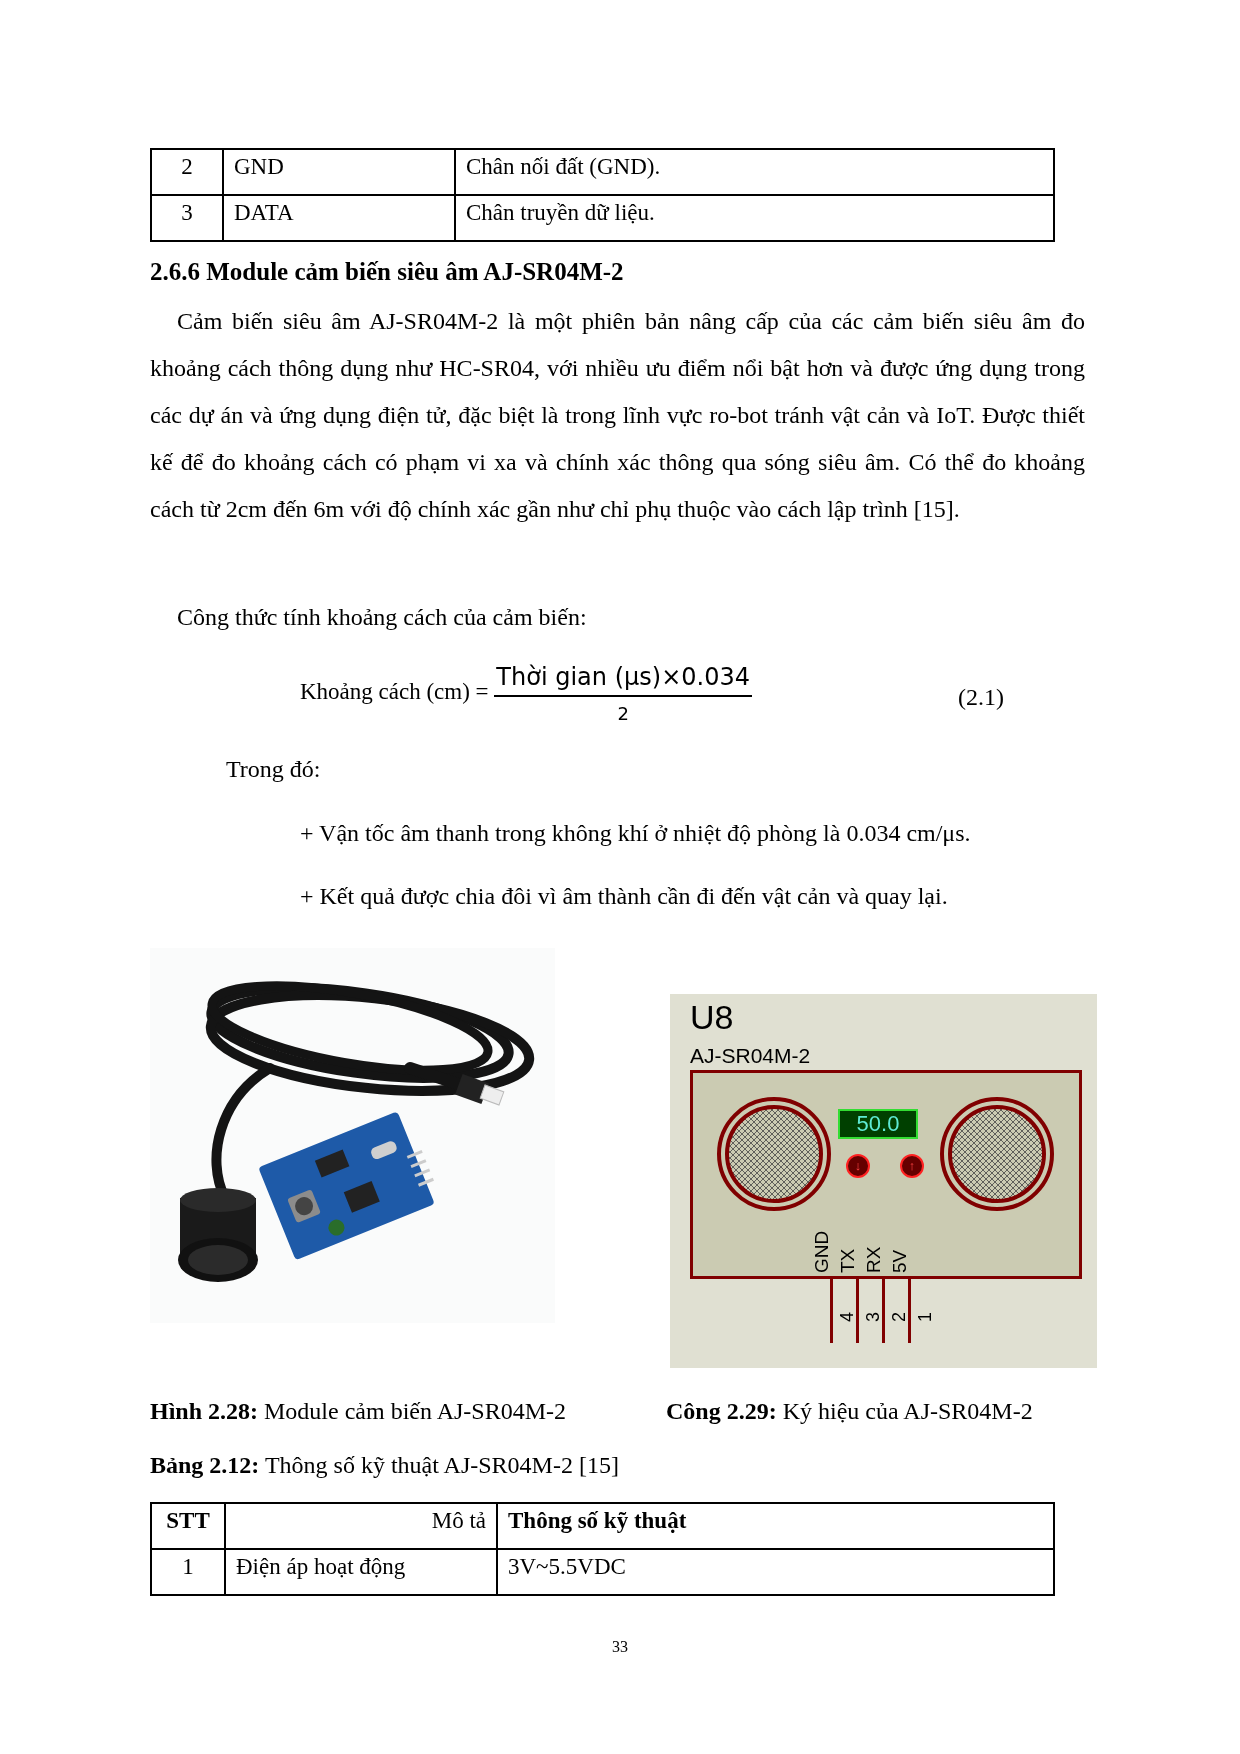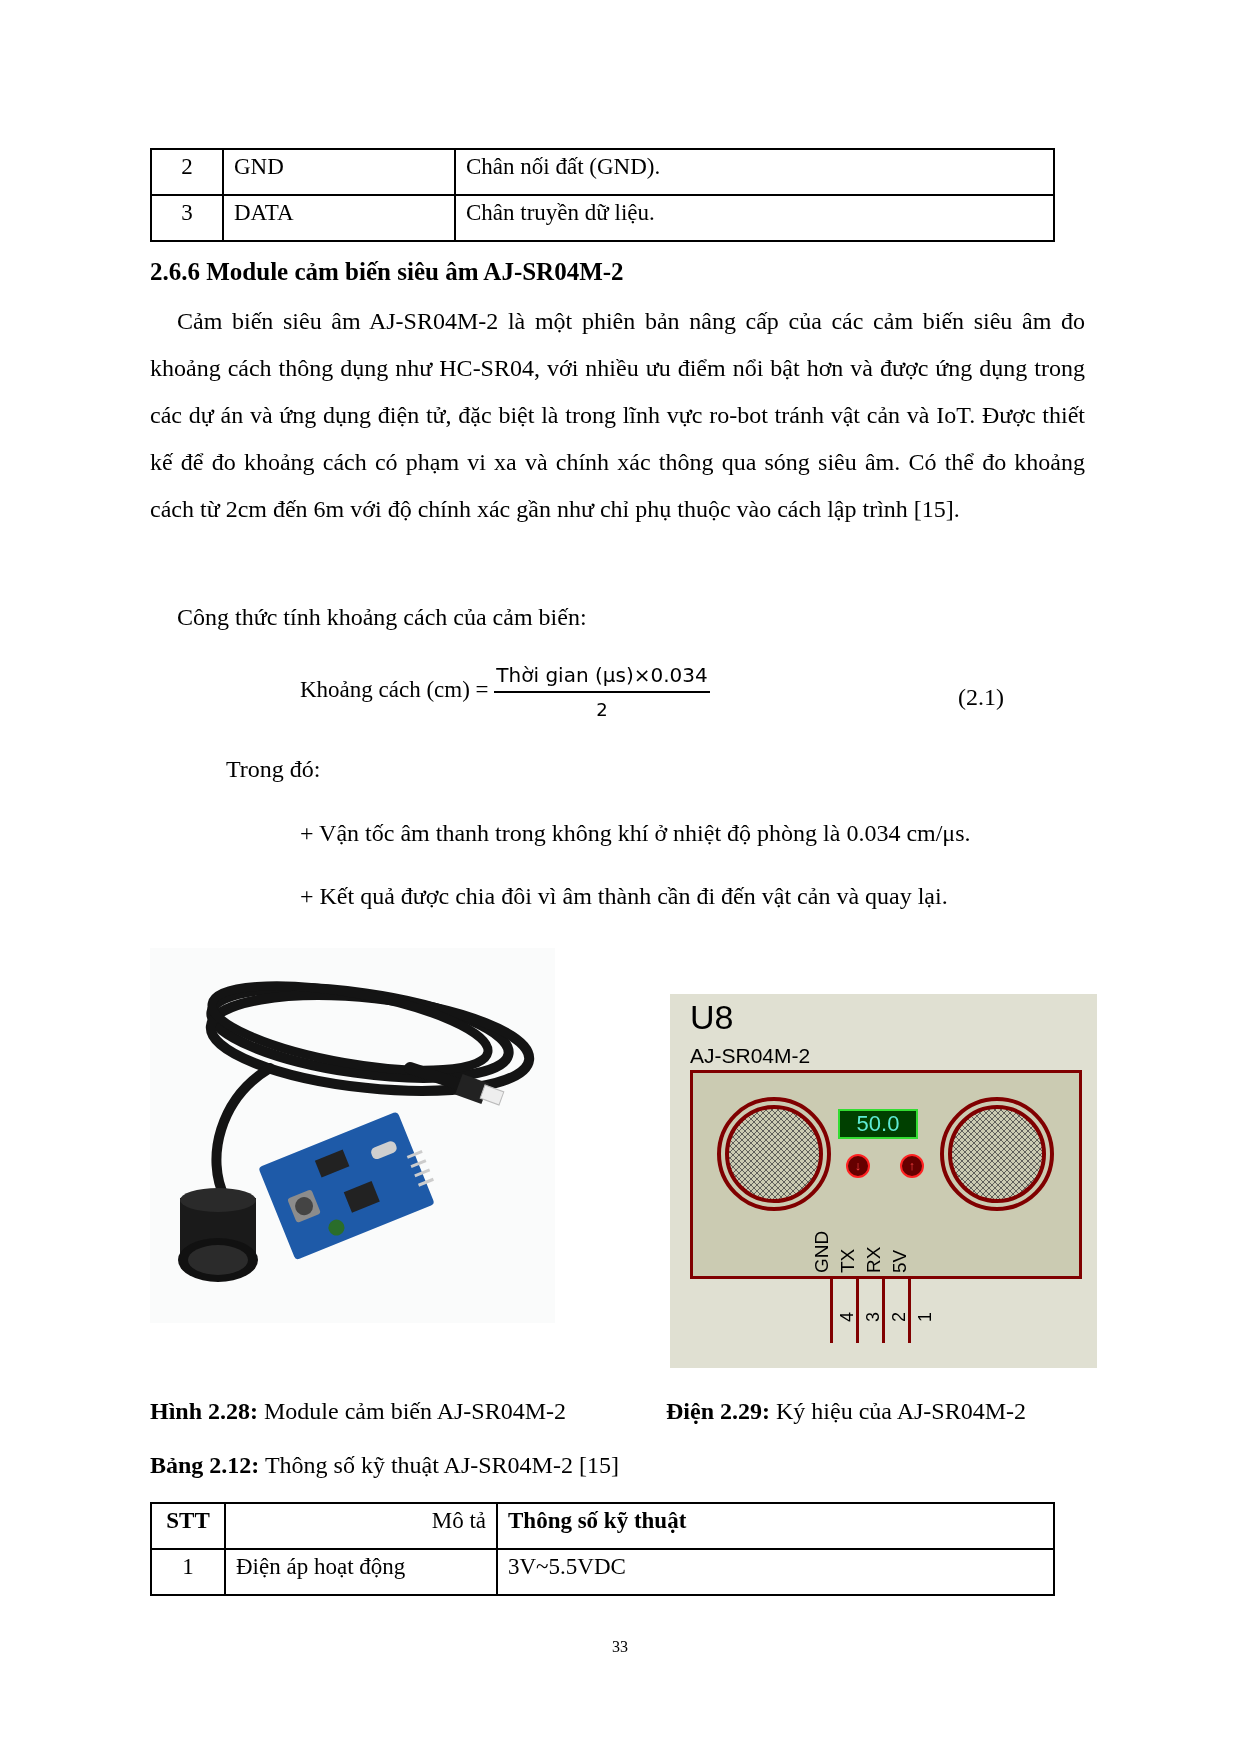--- a/index.html
+++ b/index.html
@@ -7,21 +7,21 @@
   .abs{position:absolute;}
   table.t{position:absolute;border-collapse:collapse;font-size:23px;}
   table.t td{border:2px solid #000;padding:0 10px;vertical-align:top;height:44px;line-height:34px;}
   table.t td.c{text-align:center;}
   .heading{font-weight:bold;font-size:25px;}
   .para{font-size:24px;line-height:47px;text-align:justify;}
   .line{font-size:24px;}
   .cap b{font-weight:bold;}
   .formula{font-size:23px;}
   .frac{display:inline-block;vertical-align:middle;text-align:center;}
-  .frac .num{display:block;border-bottom:2px solid #000;padding:0 2px 4px;font-size:20px;font-family:"DejaVu Sans",sans-serif;}
+  .frac .num{display:block;border-bottom:2px solid #000;padding:0 2px 4px;font-size:24px;font-family:"DejaVu Sans",sans-serif;}
   .frac .den{display:block;padding-top:6px;font-size:18px;font-family:"DejaVu Sans",sans-serif;}
   
   .photo{left:150px;top:948px;width:405px;height:375px;background:#fafbfb;}
   
   .schem{left:670px;top:994px;width:427px;height:374px;background:#e0e0d2;font-family:"Liberation Sans",sans-serif;}
 </style>
 </head>
 <body>
 
 <table class="t" style="left:150px;top:148px;width:905px;">
@@ -134,21 +134,21 @@
   <div class="abs" style="left:167px;top:328px;transform:rotate(-90deg);transform-origin:left top;font-size:18px;">4</div>
   <div class="abs" style="left:193px;top:328px;transform:rotate(-90deg);transform-origin:left top;font-size:18px;">3</div>
   <div class="abs" style="left:219px;top:328px;transform:rotate(-90deg);transform-origin:left top;font-size:18px;">2</div>
   <div class="abs" style="left:245px;top:328px;transform:rotate(-90deg);transform-origin:left top;font-size:18px;">1</div>
 </div>
 
 <div class="abs line cap" style="left:150px;top:1398px;">
   <b>Hình 2.28:</b><span> Module cảm biến AJ-SR04M-2</span>
 </div>
 <div class="abs line cap" style="left:666px;top:1398px;">
-  <b>Điện 2.29:</b><span> Ký hiệu của AJ-SR04M-2</span>
+  <b>Công 2.29:</b><span> Ký hiệu của AJ-SR04M-2</span>
 </div>
 <div class="abs line cap" style="left:150px;top:1452px;">
   <b>Bảng 2.12:</b><span> Thông số kỹ thuật AJ-SR04M-2 [15]</span>
 </div>
 
 <table class="t" style="left:150px;top:1502px;width:905px;">
   <tbody>
       <tr>
     <td class="c" style="width:52px;font-weight:bold;">STT</td>
     <td style="width:250px;font-weight:normal;text-align:right;">Mô tả</td>

